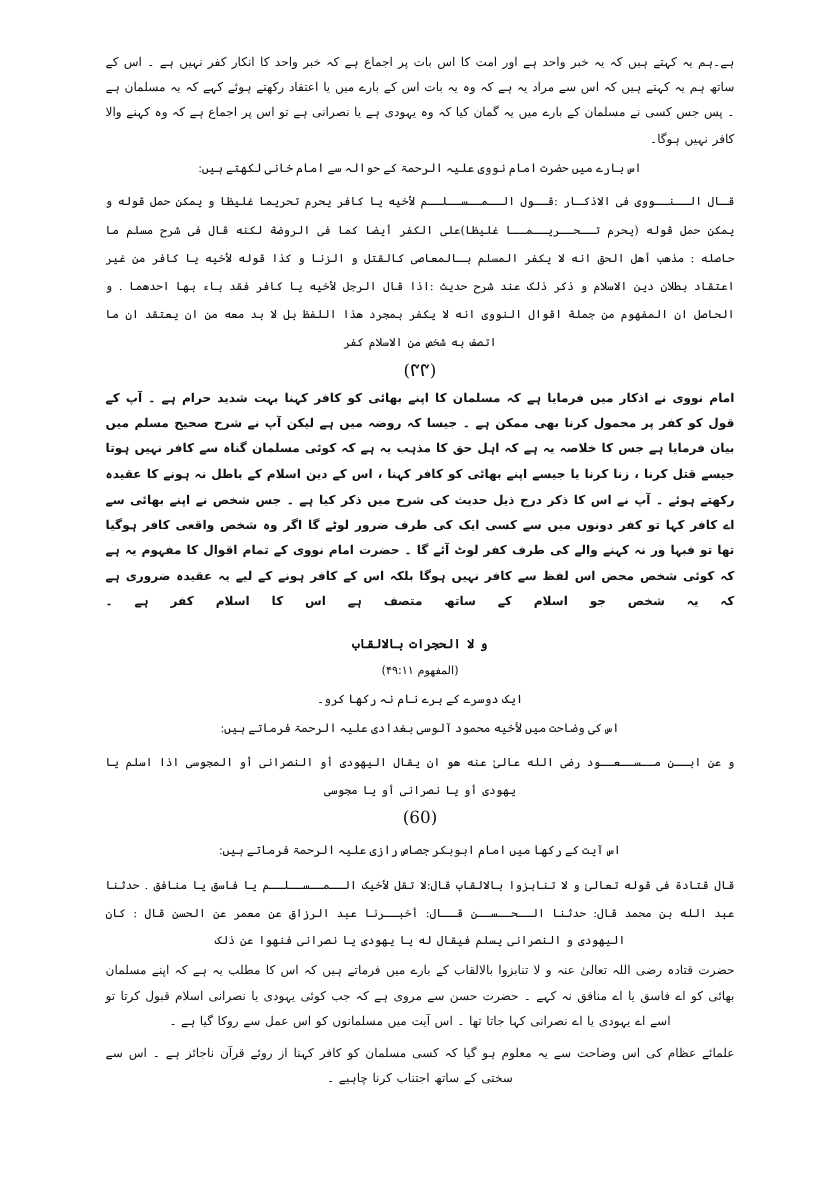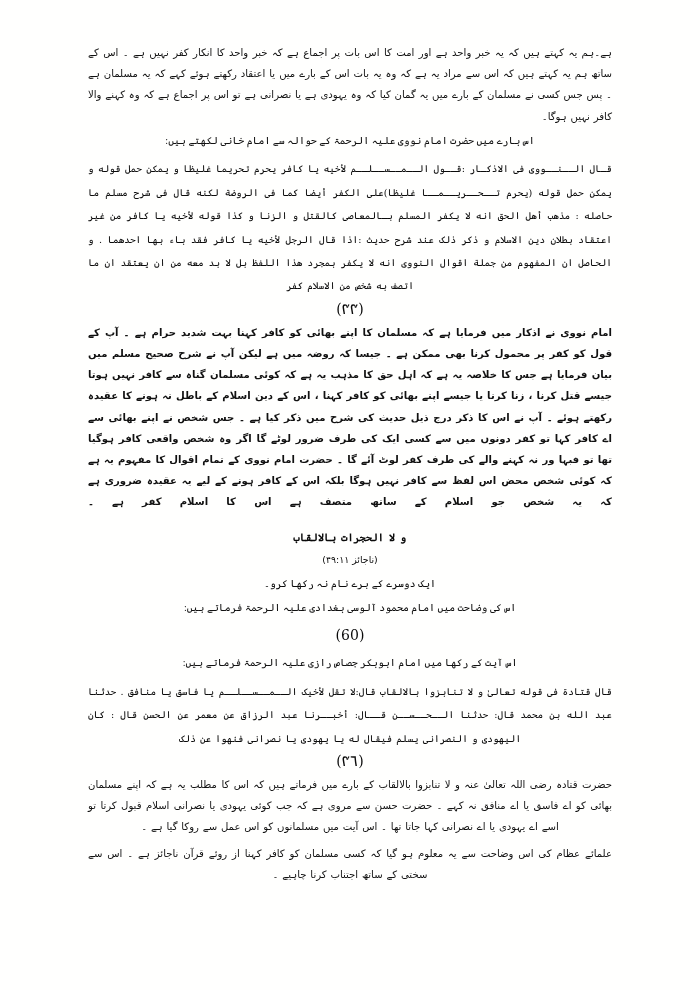--- a/index.html
+++ b/index.html
@@ -128,45 +128,45 @@
 
   <div class="sp-2"></div>
 
 
   <div class="sp-2"></div>
 
 
   <div class="sp-8"></div>
 
   <p class="blk line-center ayah">و لا الحجرات بالالقاب</p>
-  <p class="blk line-center ayah-ref">(ناجائز ۴۹:۱۱)</p>
+  <p class="blk line-center ayah-ref">(المفهوم ۴۹:۱۱)</p>
 
   <div class="sp-2"></div>
 
   <p class="blk line-center ayah-gloss">ایک دوسرے کے برے نام نہ رکھا کرو۔</p>
 
   <div class="sp-2"></div>
 
-  <p class="blk heading">اس کی وضاحت میں امام محمود آلوسی بغدادی علیہ الرحمۃ فرماتے ہیں:</p>
+  <p class="blk heading">اس کی وضاحت میں لأخيه محمود آلوسی بغدادی علیہ الرحمۃ فرماتے ہیں:</p>
 
   <div class="sp-6"></div>
 
+  <p class="blk arabic">و عن ابــن مــســعــود رضی الله عالیٰ عنه هو ان يقال اليهودی أو النصرانی أو المجوسی اذا اسلم يا يهودی أو يا نصرانی أو يا مجوسی</p>
   <p class="blk ref-line">(60)</p>
 
   <div class="sp-2"></div>
 
 
   <div class="sp-4"></div>
 
   <p class="blk heading">اس آیت کے رکھا میں امام ابوبکر جصاص رازی علیہ الرحمۃ فرماتے ہیں:</p>
 
   <div class="sp-6"></div>
 
   <p class="blk arabic">قال قتادة فی قوله تعالیٰ و لا تنابزوا بالالقاب قال:لا تقل لأخيک الــمــســلــم يا فاسق يا منافق . حدثنا عبد الله بن محمد قال: حدثنا الــحــســن قــال: أخبــرنا عبد الرزاق عن معمر عن الحسن قال : كان اليهودی و النصرانی يسلم فيقال له يا يهودی يا نصرانی فنهوا عن ذلک</p>
-  <p class="blk ref-line">(۴۶)</p>
 
   <div class="sp-2"></div>
 
   <p class="blk urdu last-center">حضرت قتادہ رضی اللہ تعالیٰ عنہ و لا تنابزوا بالالقاب کے بارے میں فرماتے ہیں کہ اس کا مطلب یہ ہے کہ اپنے مسلمان بھائی کو اے فاسق یا اے منافق نہ کہے ۔ حضرت حسن سے مروی ہے کہ جب کوئی یہودی یا نصرانی اسلام قبول کرتا تو اسے اے یہودی یا اے نصرانی کہا جاتا تھا ۔ اس آیت میں مسلمانوں کو اس عمل سے روکا گیا ہے ۔</p>
 
   <div class="sp-4"></div>
 
   <p class="blk urdu last-center">علمائے عظام کی اس وضاحت سے یہ معلوم ہو گیا کہ کسی مسلمان کو کافر کہنا از روئے قرآن ناجائز ہے ۔ اس سے سختی کے ساتھ اجتناب کرنا چاہیے ۔</p>
 
 </div>

